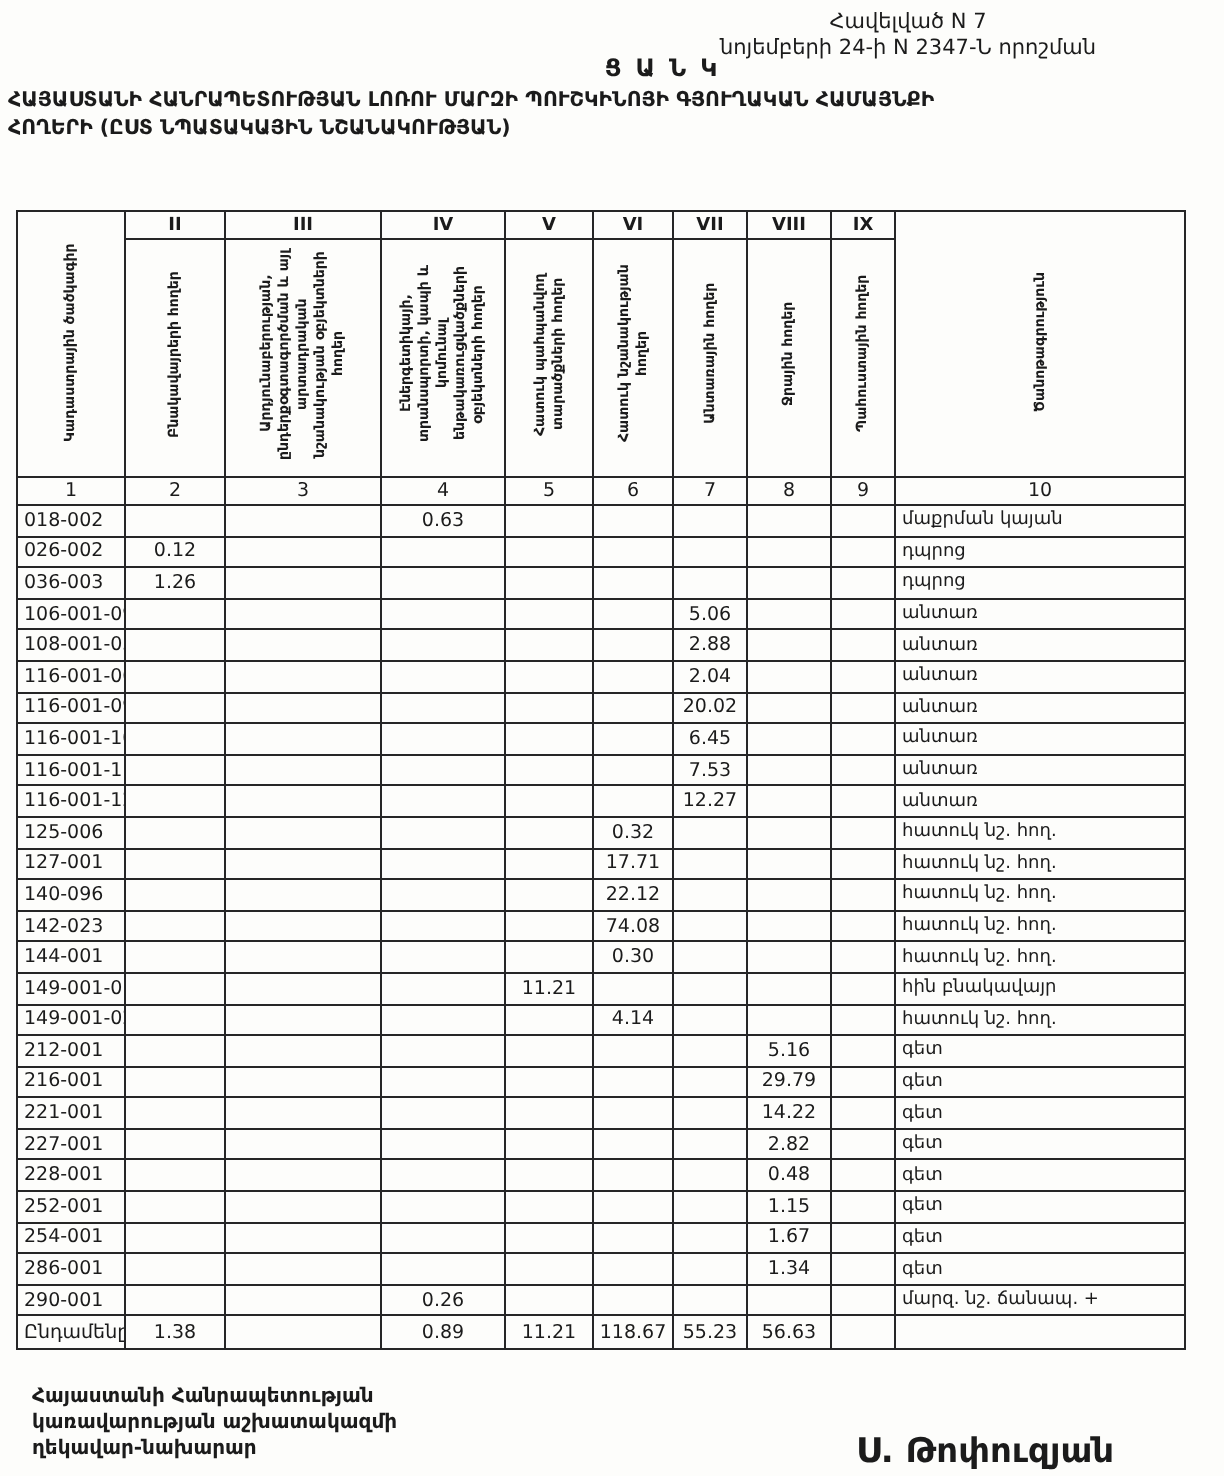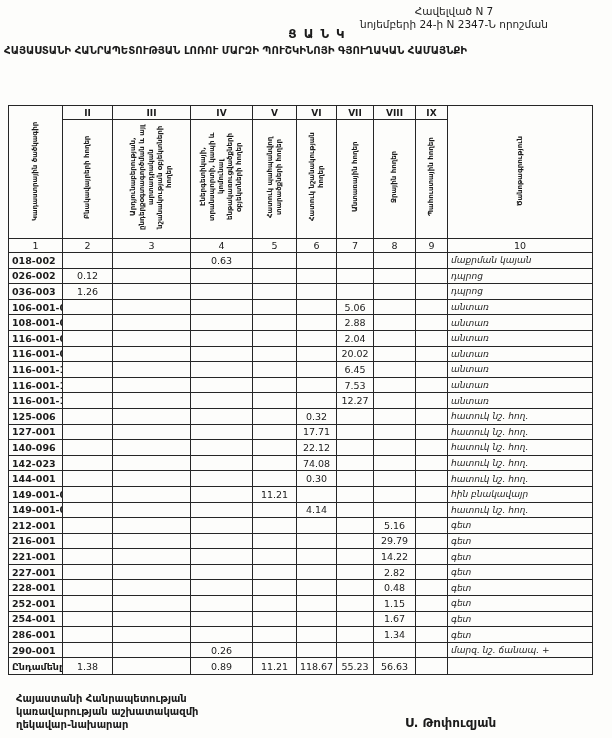--- a/index.html
+++ b/index.html
@@ -6,21 +6,21 @@
   body{
     width:612px;height:738px;position:relative;background:#fdfdfb;
     font-family:"DejaVu Sans",sans-serif;color:#1b1b1b;
     -webkit-font-smoothing:antialiased;
   }
   .appendix{
     position:absolute;top:5px;right:8px;width:300px;
     text-align:center;font-weight:normal;font-size:10.5px;line-height:1.22;
   }
   .doc-type{
-    position:absolute;top:27px;left:240px;width:160px;text-align:center;
+    position:absolute;top:27px;left:254px;width:160px;text-align:center;
     font-weight:bold;font-size:12px;letter-spacing:7px;
   }
   .doc-title{
     position:absolute;top:44px;left:4px;width:604px;text-align:left;
     font-weight:bold;font-size:10.2px;line-height:1.4;
   }
   table.main{
     position:absolute;top:105px;left:8px;border-collapse:collapse;
     table-layout:fixed;width:584px;
   }
@@ -31,43 +31,44 @@
   tr.roman-row th{height:13px;font-size:9px;font-weight:bold;text-align:center;padding:0;}
   th.vert-cell{vertical-align:middle;text-align:center;padding:2px 1px;}
   .vert{
     display:inline-block;writing-mode:vertical-rl;transform:rotate(180deg);
     font-size:7px;line-height:9px;font-weight:bold;max-height:112px;height:112px;
     text-align:center;white-space:normal;
   }
   tr.label-row th{height:118px;}
   tr.num-row th{height:13px;font-size:9.5px;text-align:center;font-weight:normal;padding:0;}
   tbody td{height:14.6px;font-size:9.5px;text-align:center;white-space:nowrap;}
-  tbody td.c0{text-align:left;padding-left:3px;font-weight:bold;}
-  tbody td.c9{text-align:left;padding-left:3px;font-size:9px;font-style:italic;}
+  tbody td.c0{text-align:left;padding-left:3px;}
+  tbody td.c9{text-align:left;padding-left:3px;font-size:9px;}
   tr.totals td{height:16px;}
   tr.totals td.c0{text-align:right;}
   .sig-left{
     position:absolute;left:16px;top:692px;font-size:10px;font-weight:bold;line-height:1.3;
   }
   .sig-right{
-    position:absolute;left:405px;top:716px;font-size:12px;font-weight:bold;
+    position:absolute;left:428px;top:716px;font-size:17px;font-weight:bold;
   }
 </style>
 </head>
 <body>
 
 <div class="appendix">
   <div>Հավելված N 7</div>
   <div>նոյեմբերի 24-ի N 2347-Ն որոշման</div>
 </div>
 
 <div class="doc-type">ՑԱՆԿ</div>
 
 <div class="doc-title">
   <div>ՀԱՅԱՍՏԱՆԻ ՀԱՆՐԱՊԵՏՈՒԹՅԱՆ ԼՈՌՈՒ ՄԱՐԶԻ ՊՈՒՇԿԻՆՈՅԻ ԳՅՈՒՂԱԿԱՆ ՀԱՄԱՅՆՔԻ</div>
+  <div>ՀՈՂԵՐԻ (ԸՍՏ ՆՊԱՏԱԿԱՅԻՆ ՆՇԱՆԱԿՈՒԹՅԱՆ)</div>
 </div>
 
 <table class="main">
   <colgroup>
     <col style="width:54px">
       <col style="width:50px">
       <col style="width:78px">
     <col style="width:62px">
       <col style="width:44px">
       <col style="width:40px">

